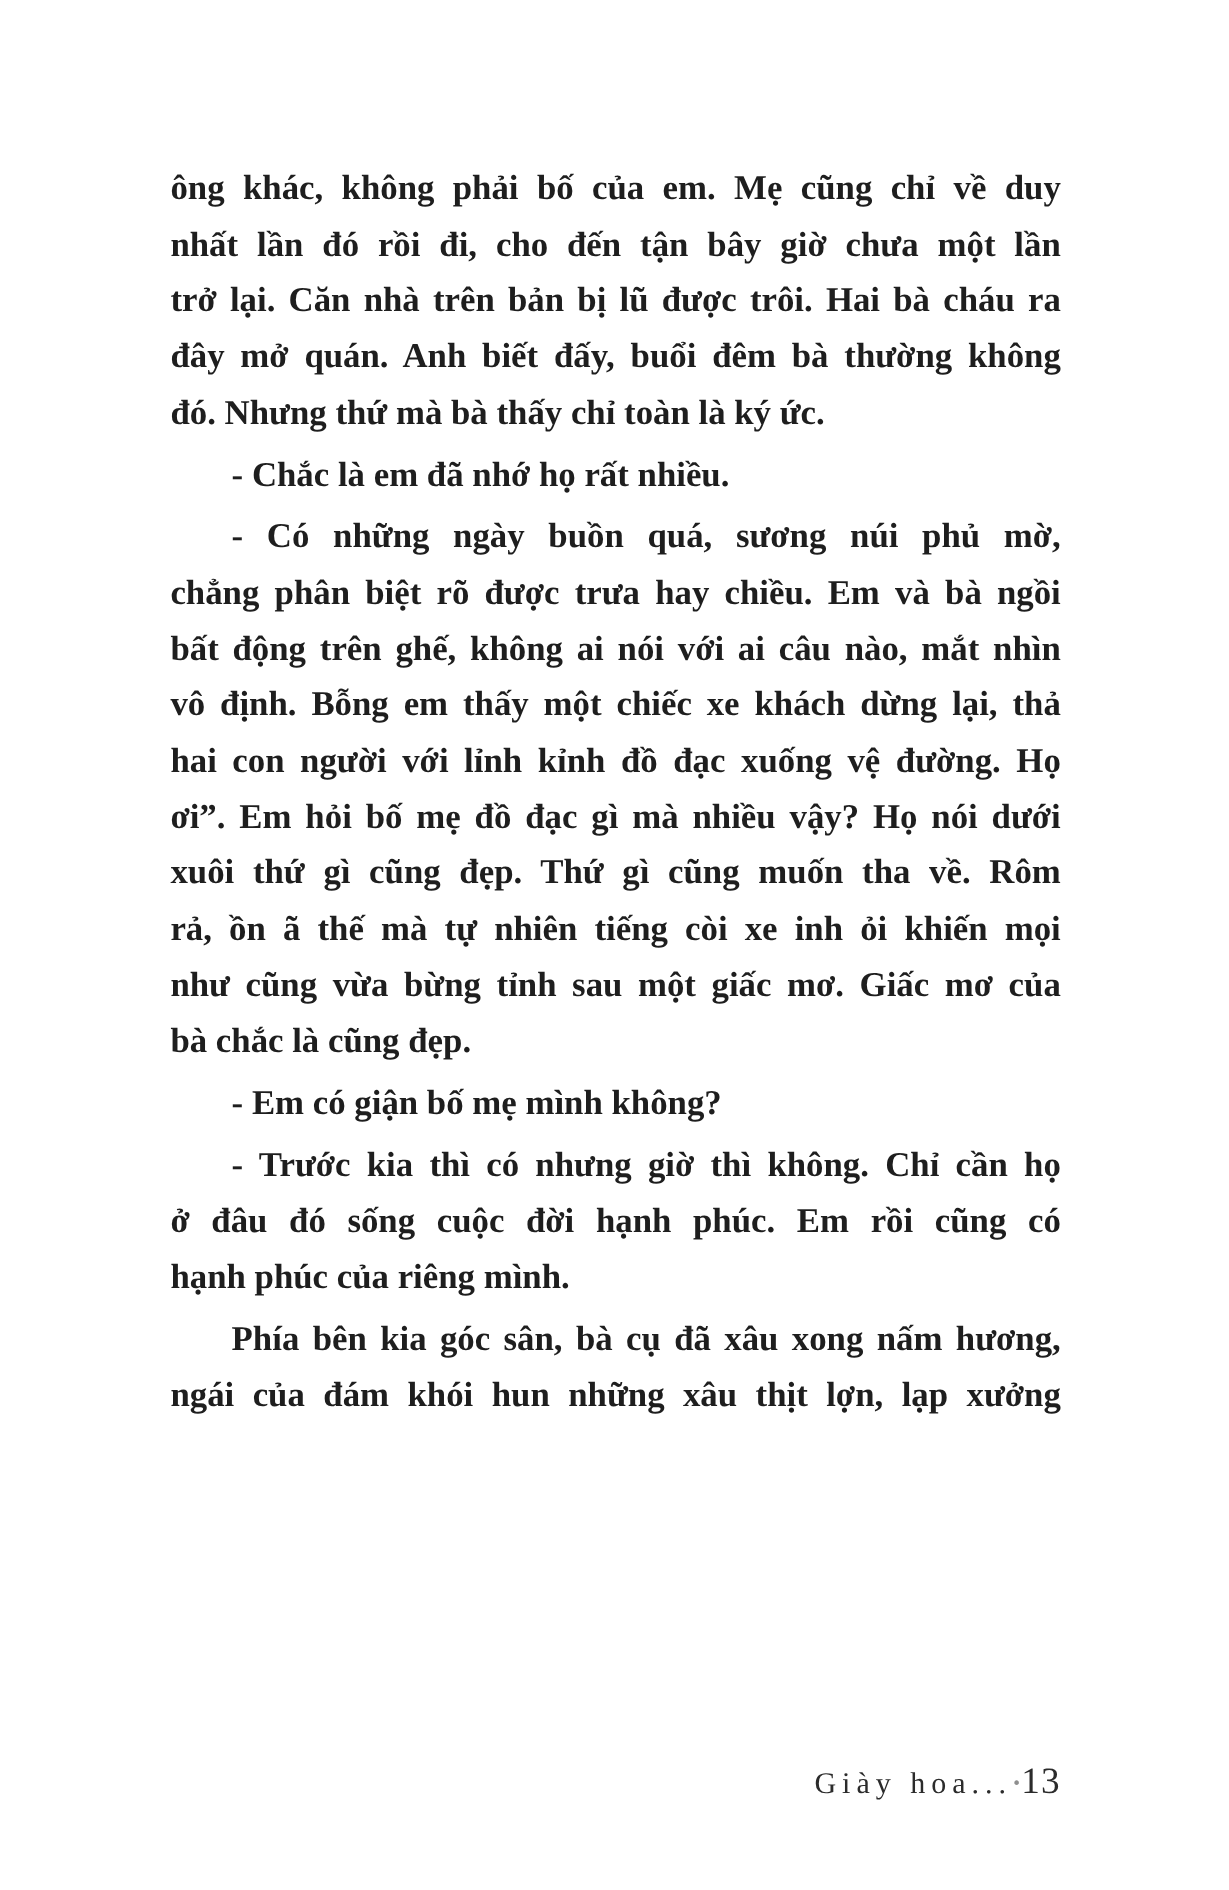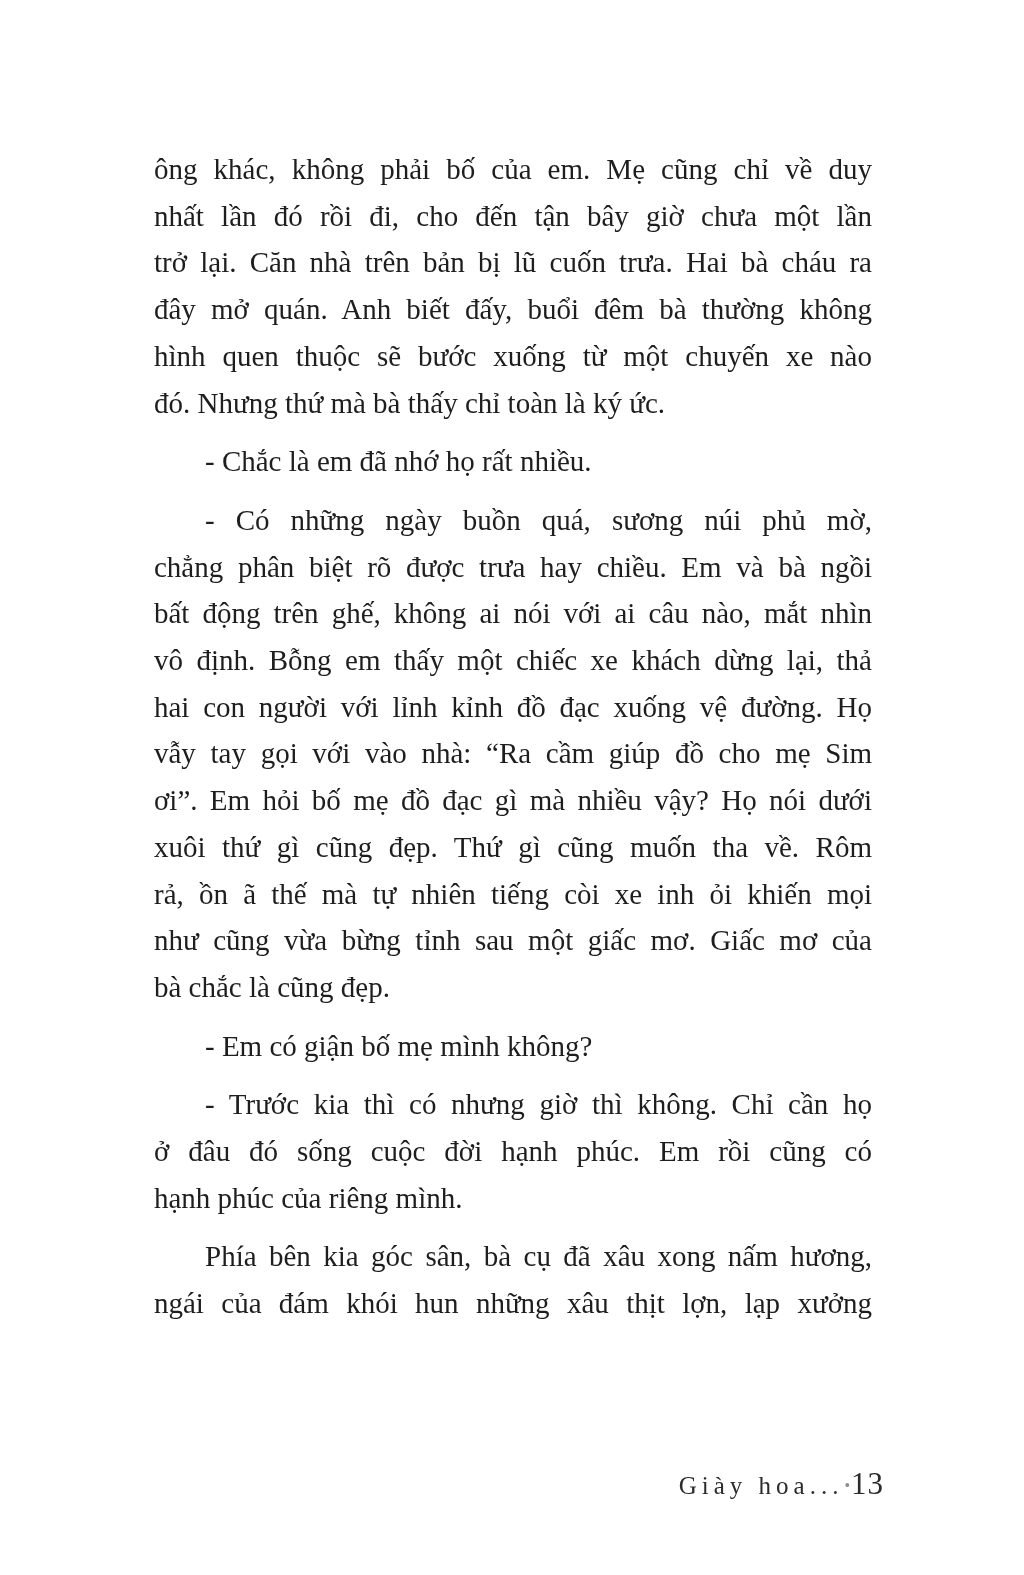--- a/index.html
+++ b/index.html
@@ -17,21 +17,21 @@
   .text-block {
     position: absolute;
     left: 142px;
     top: 134px;
     width: 742px;
     font-family: "Liberation Serif", "DejaVu Serif", serif;
     font-size: 29px;
     line-height: 46.7px;
     color: #1e1e1e;
   }
-  .paragraph { margin: 12px; }
+  .paragraph { margin: 0; font-weight: bold; }
   .paragraph + .paragraph { margin-top: 5px; }
   .line {
     text-align: justify;
     text-align-last: justify;
     text-justify: inter-word;
     white-space: normal;
   }
   .line.last { text-align-last: left; }
   .line.first-indent { padding-left: 51px; }
   .running-footer {
@@ -61,35 +61,33 @@
 </head>
 <body>
 
 <div class="page">
 
   <main class="text-block">
 
   <div class="paragraph">
         <div class="line">ông khác, không phải bố của em. Mẹ cũng chỉ về duy</div>
         <div class="line">nhất lần đó rồi đi, cho đến tận bây giờ chưa một lần</div>
-        <div class="line">trở lại. Căn nhà trên bản bị lũ cuốn trưa. Hai bà cháu ra</div>
+        <div class="line">trở lại. Căn nhà trên bản bị lũ được trôi. Hai bà cháu ra</div>
         <div class="line">đây mở quán. Anh biết đấy, buổi đêm bà thường không</div>
-        <div class="line">hình quen thuộc sẽ bước xuống từ một chuyến xe nào</div>
         <div class="line last">đó. Nhưng thứ mà bà thấy chỉ toàn là ký ức.</div>
       </div>
       <div class="paragraph">
         <div class="line last first-indent">- Chắc là em đã nhớ họ rất nhiều.</div>
       </div>
       <div class="paragraph">
         <div class="line first-indent">- Có những ngày buồn quá, sương núi phủ mờ,</div>
         <div class="line">chẳng phân biệt rõ được trưa hay chiều. Em và bà ngồi</div>
         <div class="line">bất động trên ghế, không ai nói với ai câu nào, mắt nhìn</div>
         <div class="line">vô định. Bỗng em thấy một chiếc xe khách dừng lại, thả</div>
         <div class="line">hai con người với lỉnh kỉnh đồ đạc xuống vệ đường. Họ</div>
-        <div class="line">vẫy tay gọi với vào nhà: “Ra cầm giúp đồ cho mẹ Sim</div>
         <div class="line">ơi”. Em hỏi bố mẹ đồ đạc gì mà nhiều vậy? Họ nói dưới</div>
         <div class="line">xuôi thứ gì cũng đẹp. Thứ gì cũng muốn tha về. Rôm</div>
         <div class="line">rả, ồn ã thế mà tự nhiên tiếng còi xe inh ỏi khiến mọi</div>
         <div class="line">như cũng vừa bừng tỉnh sau một giấc mơ. Giấc mơ của</div>
         <div class="line last">bà chắc là cũng đẹp.</div>
       </div>
       <div class="paragraph">
         <div class="line last first-indent">- Em có giận bố mẹ mình không?</div>
       </div>
       <div class="paragraph">

